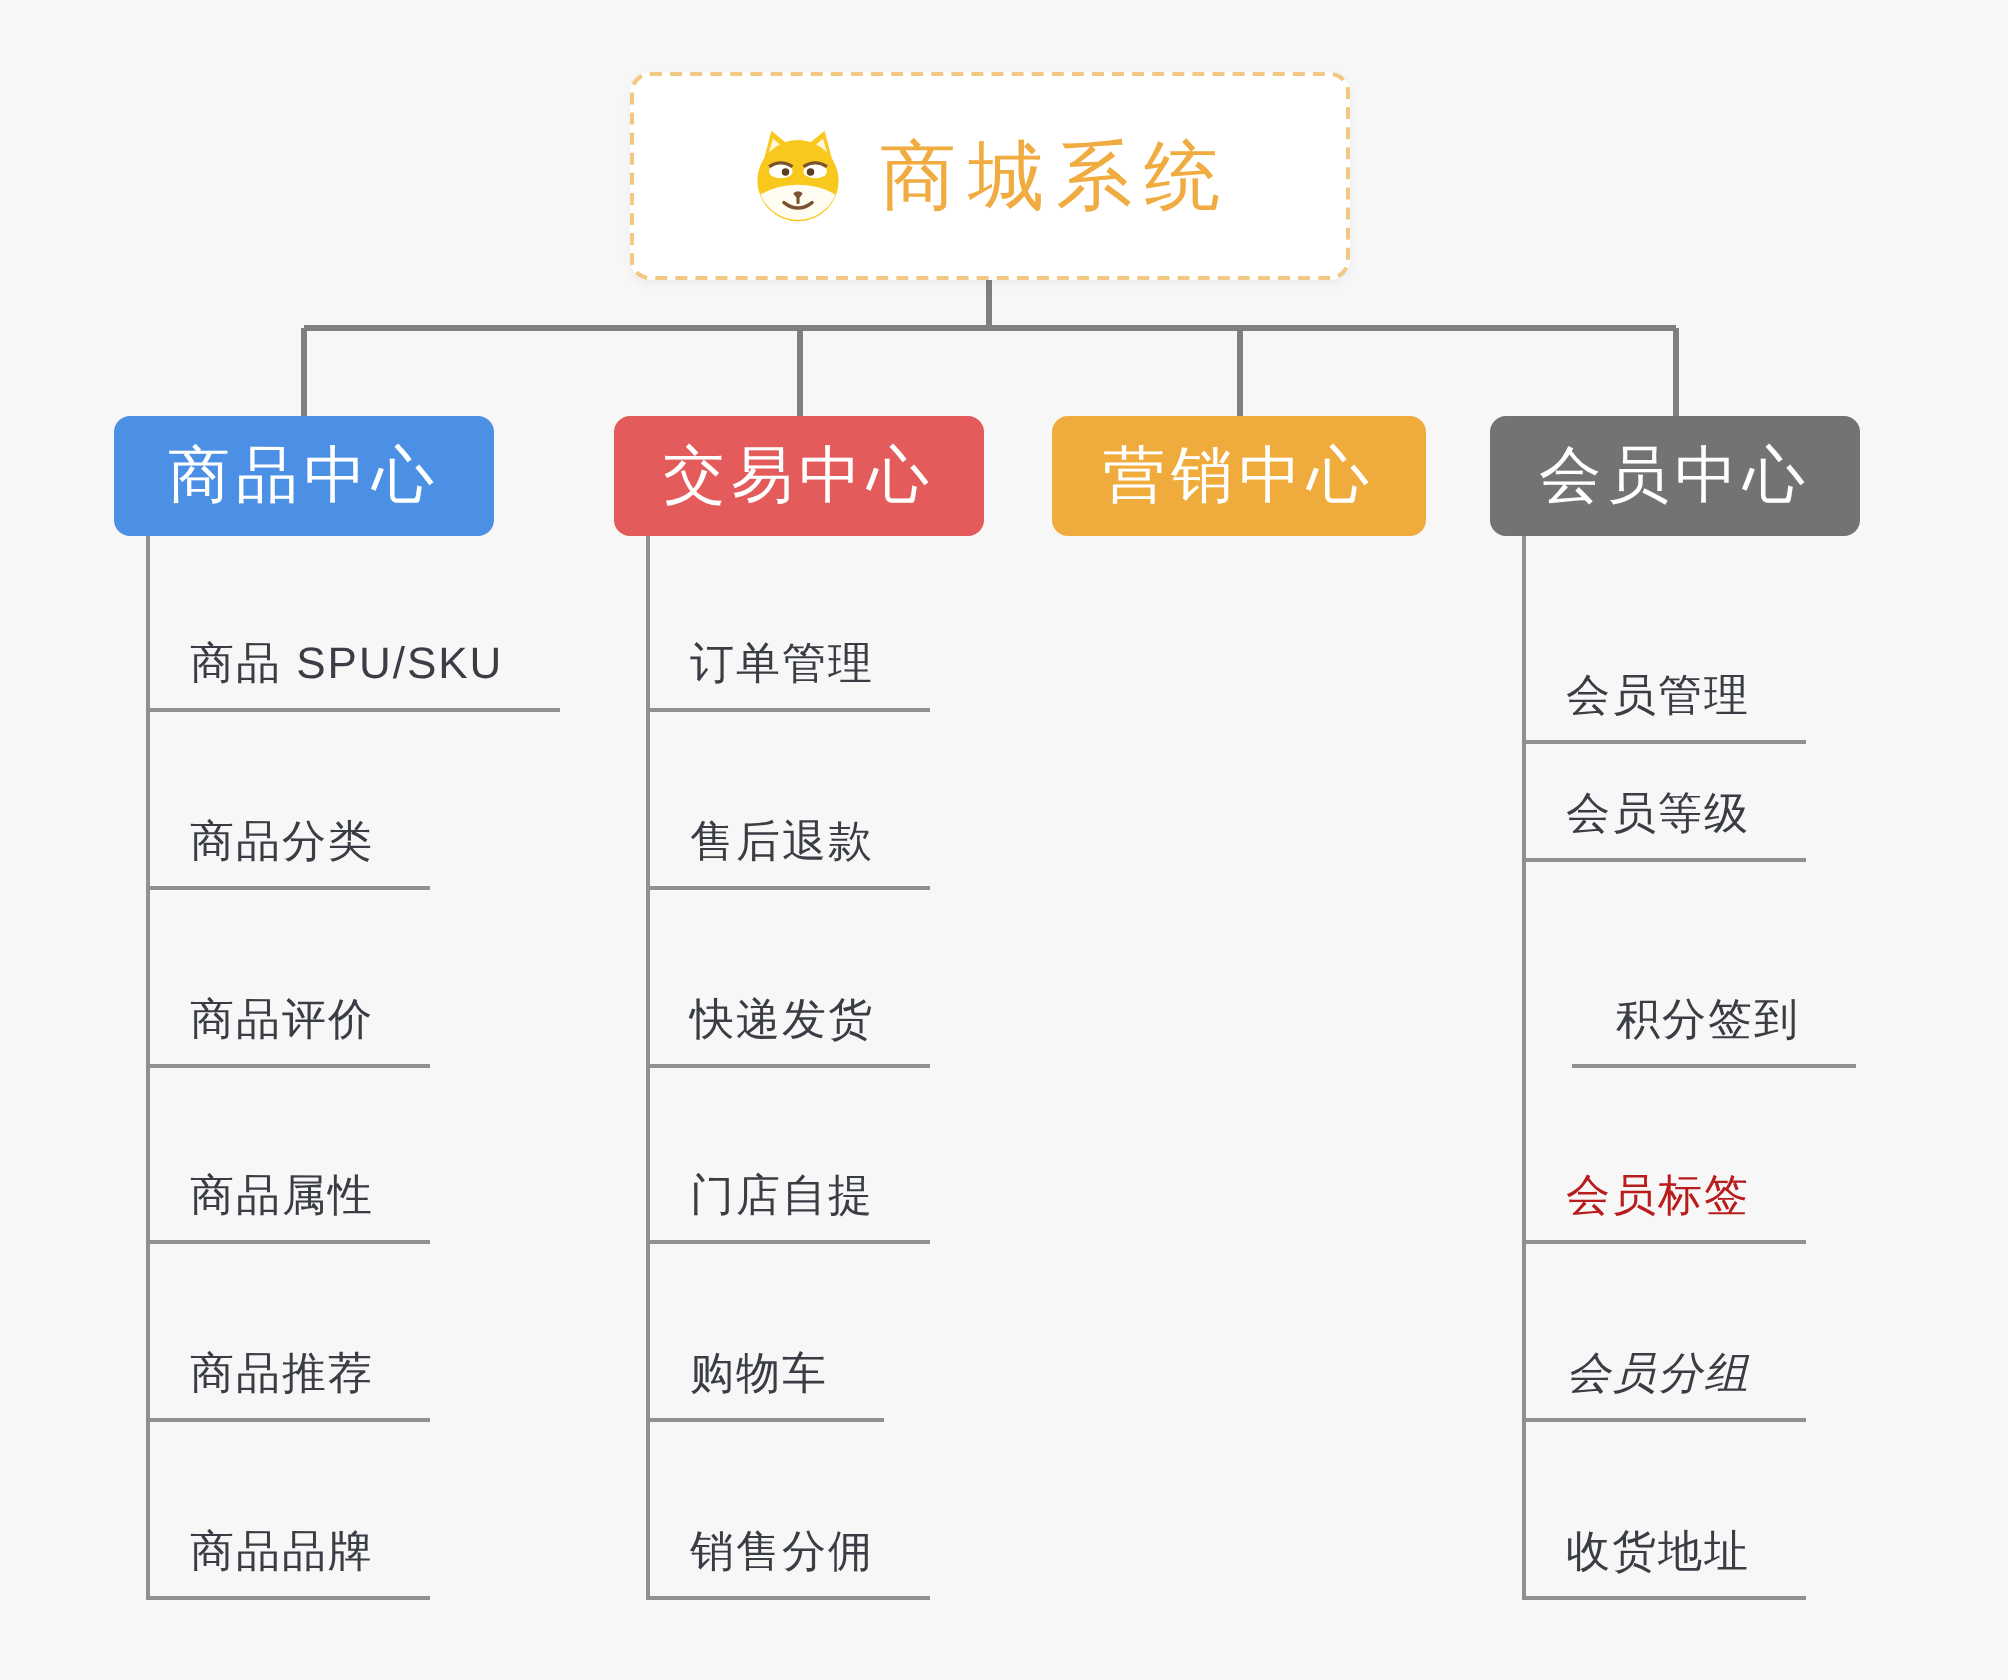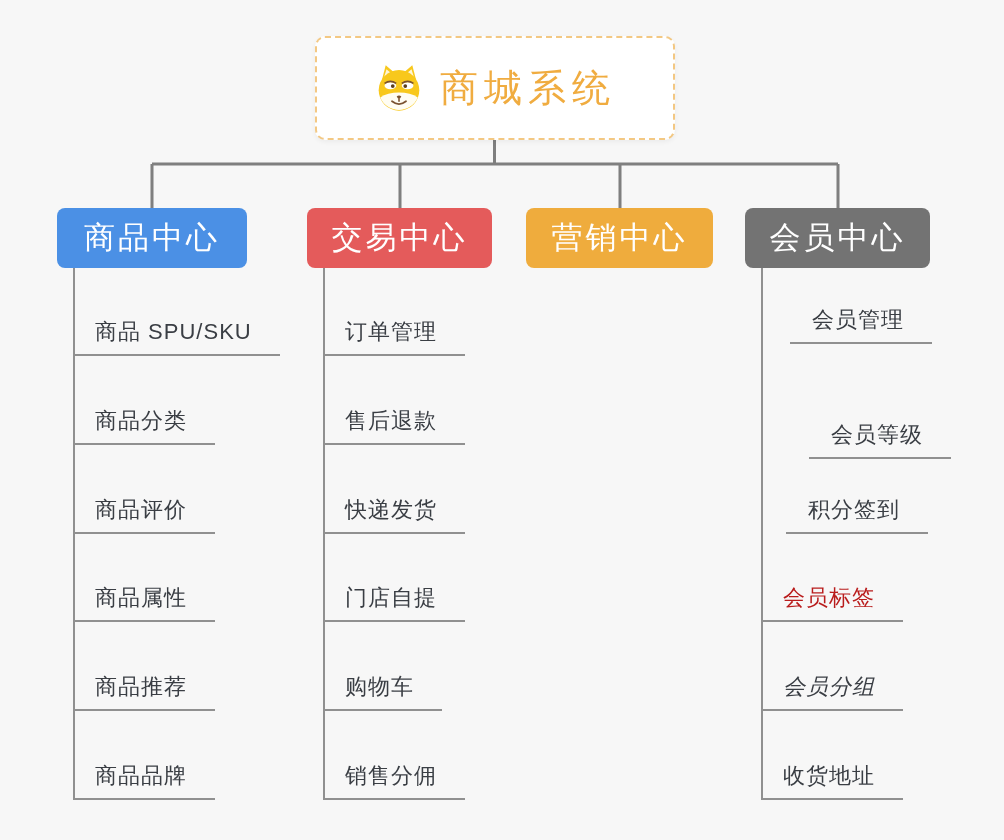--- a/index.html
+++ b/index.html
@@ -145,24 +145,24 @@
     </div>
   </div>
 
   <div class="branch" style="left:745px">
     <div class="branch-header" style="width: 185px; background: #737373;">
       <span>会员中心</span>
     </div>
     <div class="branch-body">
       <div class="trunk" style="background: rgb(144, 144, 144); height: 532px;"></div>
       <div class="leaves">
-          <div class="leaf" style="top: 32px; padding-left: 29px;">
+          <div class="leaf" style="top: 60px;">
             <span style="border-bottom-color: rgb(144, 144, 144); color: rgb(58, 62, 68);">会员管理</span>
           </div>
-          <div class="leaf" style="top: 147px; padding-left: 48px;">
+          <div class="leaf" style="top: 119px;">
             <span style="border-bottom-color: rgb(144, 144, 144); color: rgb(58, 62, 68);">会员等级</span>
           </div>
           <div class="leaf" style="top: 221.6px; padding-left: 25px;">
             <span style="border-bottom-color: rgb(144, 144, 144); color: rgb(58, 62, 68);">积分签到</span>
           </div>
           <div class="leaf" style="top: 310.4px;">
             <span style="border-bottom-color: rgb(144, 144, 144); color: #b91c1c;">会员标签</span>
           </div>
           <div class="leaf" style="top: 399.2px; font-style: italic;">
             <span style="border-bottom-color: rgb(144, 144, 144); color: rgb(58, 62, 68);">会员分组</span>

